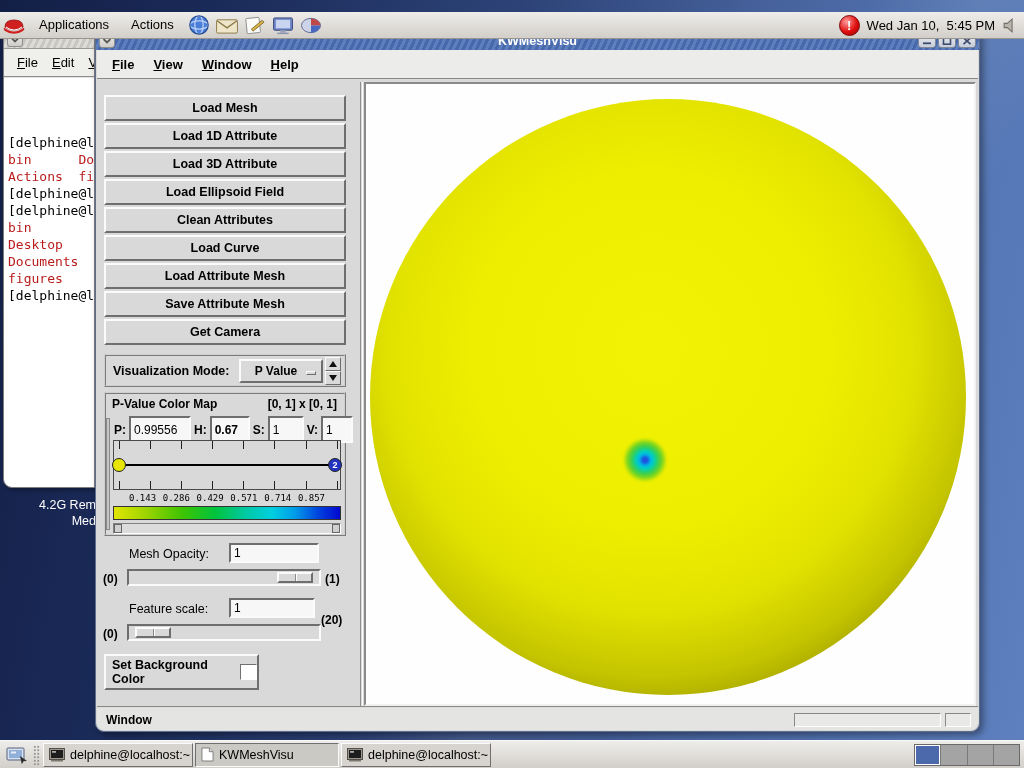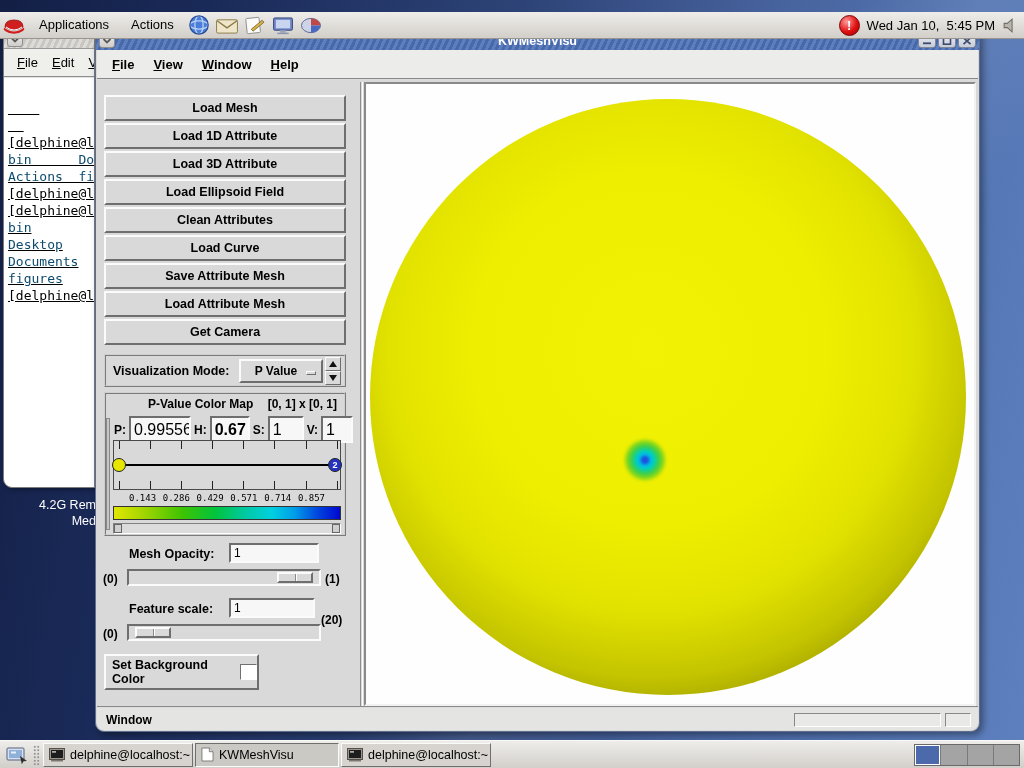--- a/index.html
+++ b/index.html
@@ -39,22 +39,22 @@
   .term { position:absolute; left:3px; top:30px; width:92px; height:458px;
     background:#fff; border:1px solid #7d7d7d; border-radius:0 0 0 9px;
     overflow:hidden; z-index:5; box-shadow:2px 2px 4px rgba(0,0,0,0.35); }
   .term-title { height:18px; background:repeating-linear-gradient(115deg,#dedcd8 0 3px,#c9c7c2 3px 6px);
     border-bottom:1px solid #9a9a9a; display:flex; align-items:center; padding-left:3px; }
   .roll-btn { width:16px; height:14px; background:linear-gradient(#ececea,#cfcdc9);
     border:1px solid #8f8f8f; border-radius:3px; display:flex; align-items:center; justify-content:center; }
   .term-menu { height:29px; background:#efefec; display:flex; gap:14px; padding-left:13px;
     align-items:center; font-size:13px; border-bottom:2px groove #e2e2e2; white-space:nowrap; }
   .term-body { padding:5px 12px 0 4px; font-family:"DejaVu Sans Mono", monospace;
-    font-size:13px; line-height:17px; white-space:pre;text-decoration:underline; }
-  .c-black { color:#000; } .c-blue { color:#0c4a6e; }
+    font-size:13px; line-height:17px; white-space:pre; }
+  .c-black { color:#000; } .c-blue { color:#b91c1c; }
 
   
   .win { position:absolute; left:95px; top:30px; width:885px; height:702px;
     background:#d9d9d9; border:1px solid #5f6e8e; border-radius:2px 2px 9px 9px;
     z-index:10; box-shadow:3px 3px 7px rgba(0,0,0,0.4); }
   .win-title { position:absolute; left:0; top:0; right:0; height:19px;
     background:repeating-linear-gradient(115deg,#5d7fbe 0 3px,#4768aa 3px 6px);
     border-radius:2px 2px 0 0; display:flex; align-items:center; }
   .win-title .title { position:absolute; left:0; right:0; text-align:center;
     color:#fff; font-weight:bold; font-size:12.5px; }
@@ -94,26 +94,26 @@
   .optmenu .dash { position:absolute; right:5px; top:10px; width:10px; height:4px;
     border:1px solid; border-color:#fbfbfb #6e6e6e #6e6e6e #fbfbfb; background:#d9d9d9; }
   .spinner { width:16px; height:28px; margin-left:2px; display:flex; flex-direction:column; }
   .spin-btn { flex:1; border:1px solid; border-color:#fbfbfb #6e6e6e #6e6e6e #fbfbfb;
     background:#d9d9d9; display:flex; align-items:center; justify-content:center; }
   .tri-up { width:0; height:0; border-left:4px solid transparent; border-right:4px solid transparent; border-bottom:6px solid #111; }
   .tri-dn { width:0; height:0; border-left:4px solid transparent; border-right:4px solid transparent; border-top:6px solid #111; }
 
   .cmap { position:absolute; left:5px; top:310px; width:242px; height:144px; background:#d9d9d9; }
   .cmap-head { display:flex; justify-content:space-between; padding:3px 7px 0 6px;
-    font-weight:bold; font-size:12px;margin-left:36px; }
+    font-weight:bold; font-size:12px; }
   .mini-scroll { position:absolute; left:0; top:24px; bottom:4px; width:4px;
     background:#c6c6c6; border:1px solid #8a8a8a; }
   .cmap-fields { position:absolute; left:8px; top:22px; display:flex; align-items:center;
     gap:3px; font-weight:bold; font-size:12px; }
-  .cmap-fields input { height:27px; font-size:16px; padding-left:3px;
+  .cmap-fields input { height:27px; font-size:12px; padding-left:3px;
     font-family:"Liberation Sans", sans-serif; }
   .cmap-fields .field:nth-of-type(1) input { width:62px; }
   .cmap-fields .field:nth-of-type(2) input { width:40px;font-weight:bold; }
   .cmap-fields .field:nth-of-type(3) input { width:36px; }
   .cmap-fields .field:nth-of-type(4) input { width:32px; }
   .field { display:flex; align-items:center; gap:3px; }
 
   .slider-canvas { position:absolute; left:7px; top:46px; width:228px; height:50px;
     border:1px solid #4a4a4a; background:#d9d9d9; }
   .tickstrip { position:absolute; left:5px; width:219px; height:8px;
@@ -128,21 +128,21 @@
   .tick-labels { position:absolute; left:7px; top:99px; width:228px; display:flex;
     justify-content:space-between; padding:0 16px; font-family:"DejaVu Sans Mono", monospace; font-size:9px; }
   .grad-bar { position:absolute; left:7px; top:112px; width:228px; height:14px; border:1px solid #333;
     background:linear-gradient(90deg,#e2e600 0%,#9ed400 14%,#3fc400 30%,#00c43e 45%,
       #00c9a2 58%,#00cfe0 70%,#009ce8 80%,#0046df 90%,#0007d0 100%); }
   .h-scroll { position:absolute; left:7px; top:129px; width:228px; height:11px;
     border:1px solid; border-color:#808080 #fff #fff #808080; background:#dcdcdc; }
   .h-cap { position:absolute; top:0; bottom:0; width:8px; background:#d0d0d0; border:1px solid #666; }
   .cap-l { left:0; } .cap-r { right:0; }
 
-  .row-label { position:absolute; font-weight:bold; font-size:12.5px; }
+  .row-label { position:absolute; font-weight:normal; font-size:12.5px; }
   .pentry { position:absolute; height:20px; font-size:12px; padding-left:3px;
     font-family:"Liberation Sans", sans-serif; }
   .strack { position:absolute; height:17px; }
   .shandle { position:absolute; top:1px; width:36px; height:11px;
     background:#d9d9d9 linear-gradient(90deg, transparent 16px, #8a8a8a 16px 17px, #fff 17px 18px, transparent 18px); }
   .minmax { position:absolute; font-weight:bold; font-size:12px; }
 
   .setbg { position:absolute; left:5px; top:572px; width:155px; height:36px;
     display:flex; align-items:center; padding-left:6px; font-weight:bold; font-size:12.5px; }
   .swatch { width:18px; height:16px; background:#fff; margin-left:6px;
@@ -256,22 +256,22 @@
     <div class="lpanel">
 
       <div class="btn-stack">
 
       <div class="tkb out">Load Mesh</div>
           <div class="tkb out">Load 1D Attribute</div>
           <div class="tkb out">Load 3D Attribute</div>
           <div class="tkb out">Load Ellipsoid Field</div>
           <div class="tkb out">Clean Attributes</div>
           <div class="tkb out">Load Curve</div>
+          <div class="tkb out">Load Attribute Mesh</div>
           <div class="tkb out">Save Attribute Mesh</div>
-          <div class="tkb out">Load Attribute Mesh</div>
           <div class="tkb out">Get Camera</div>
         </div>
 
       <div class="vis-frame frame">
         <span class="vis-label">Visualization Mode:</span>
         <div class="optmenu out">
           <span class="txt">P Value</span>
           <span class="dash"></span>
         </div>
         <div class="spinner">

